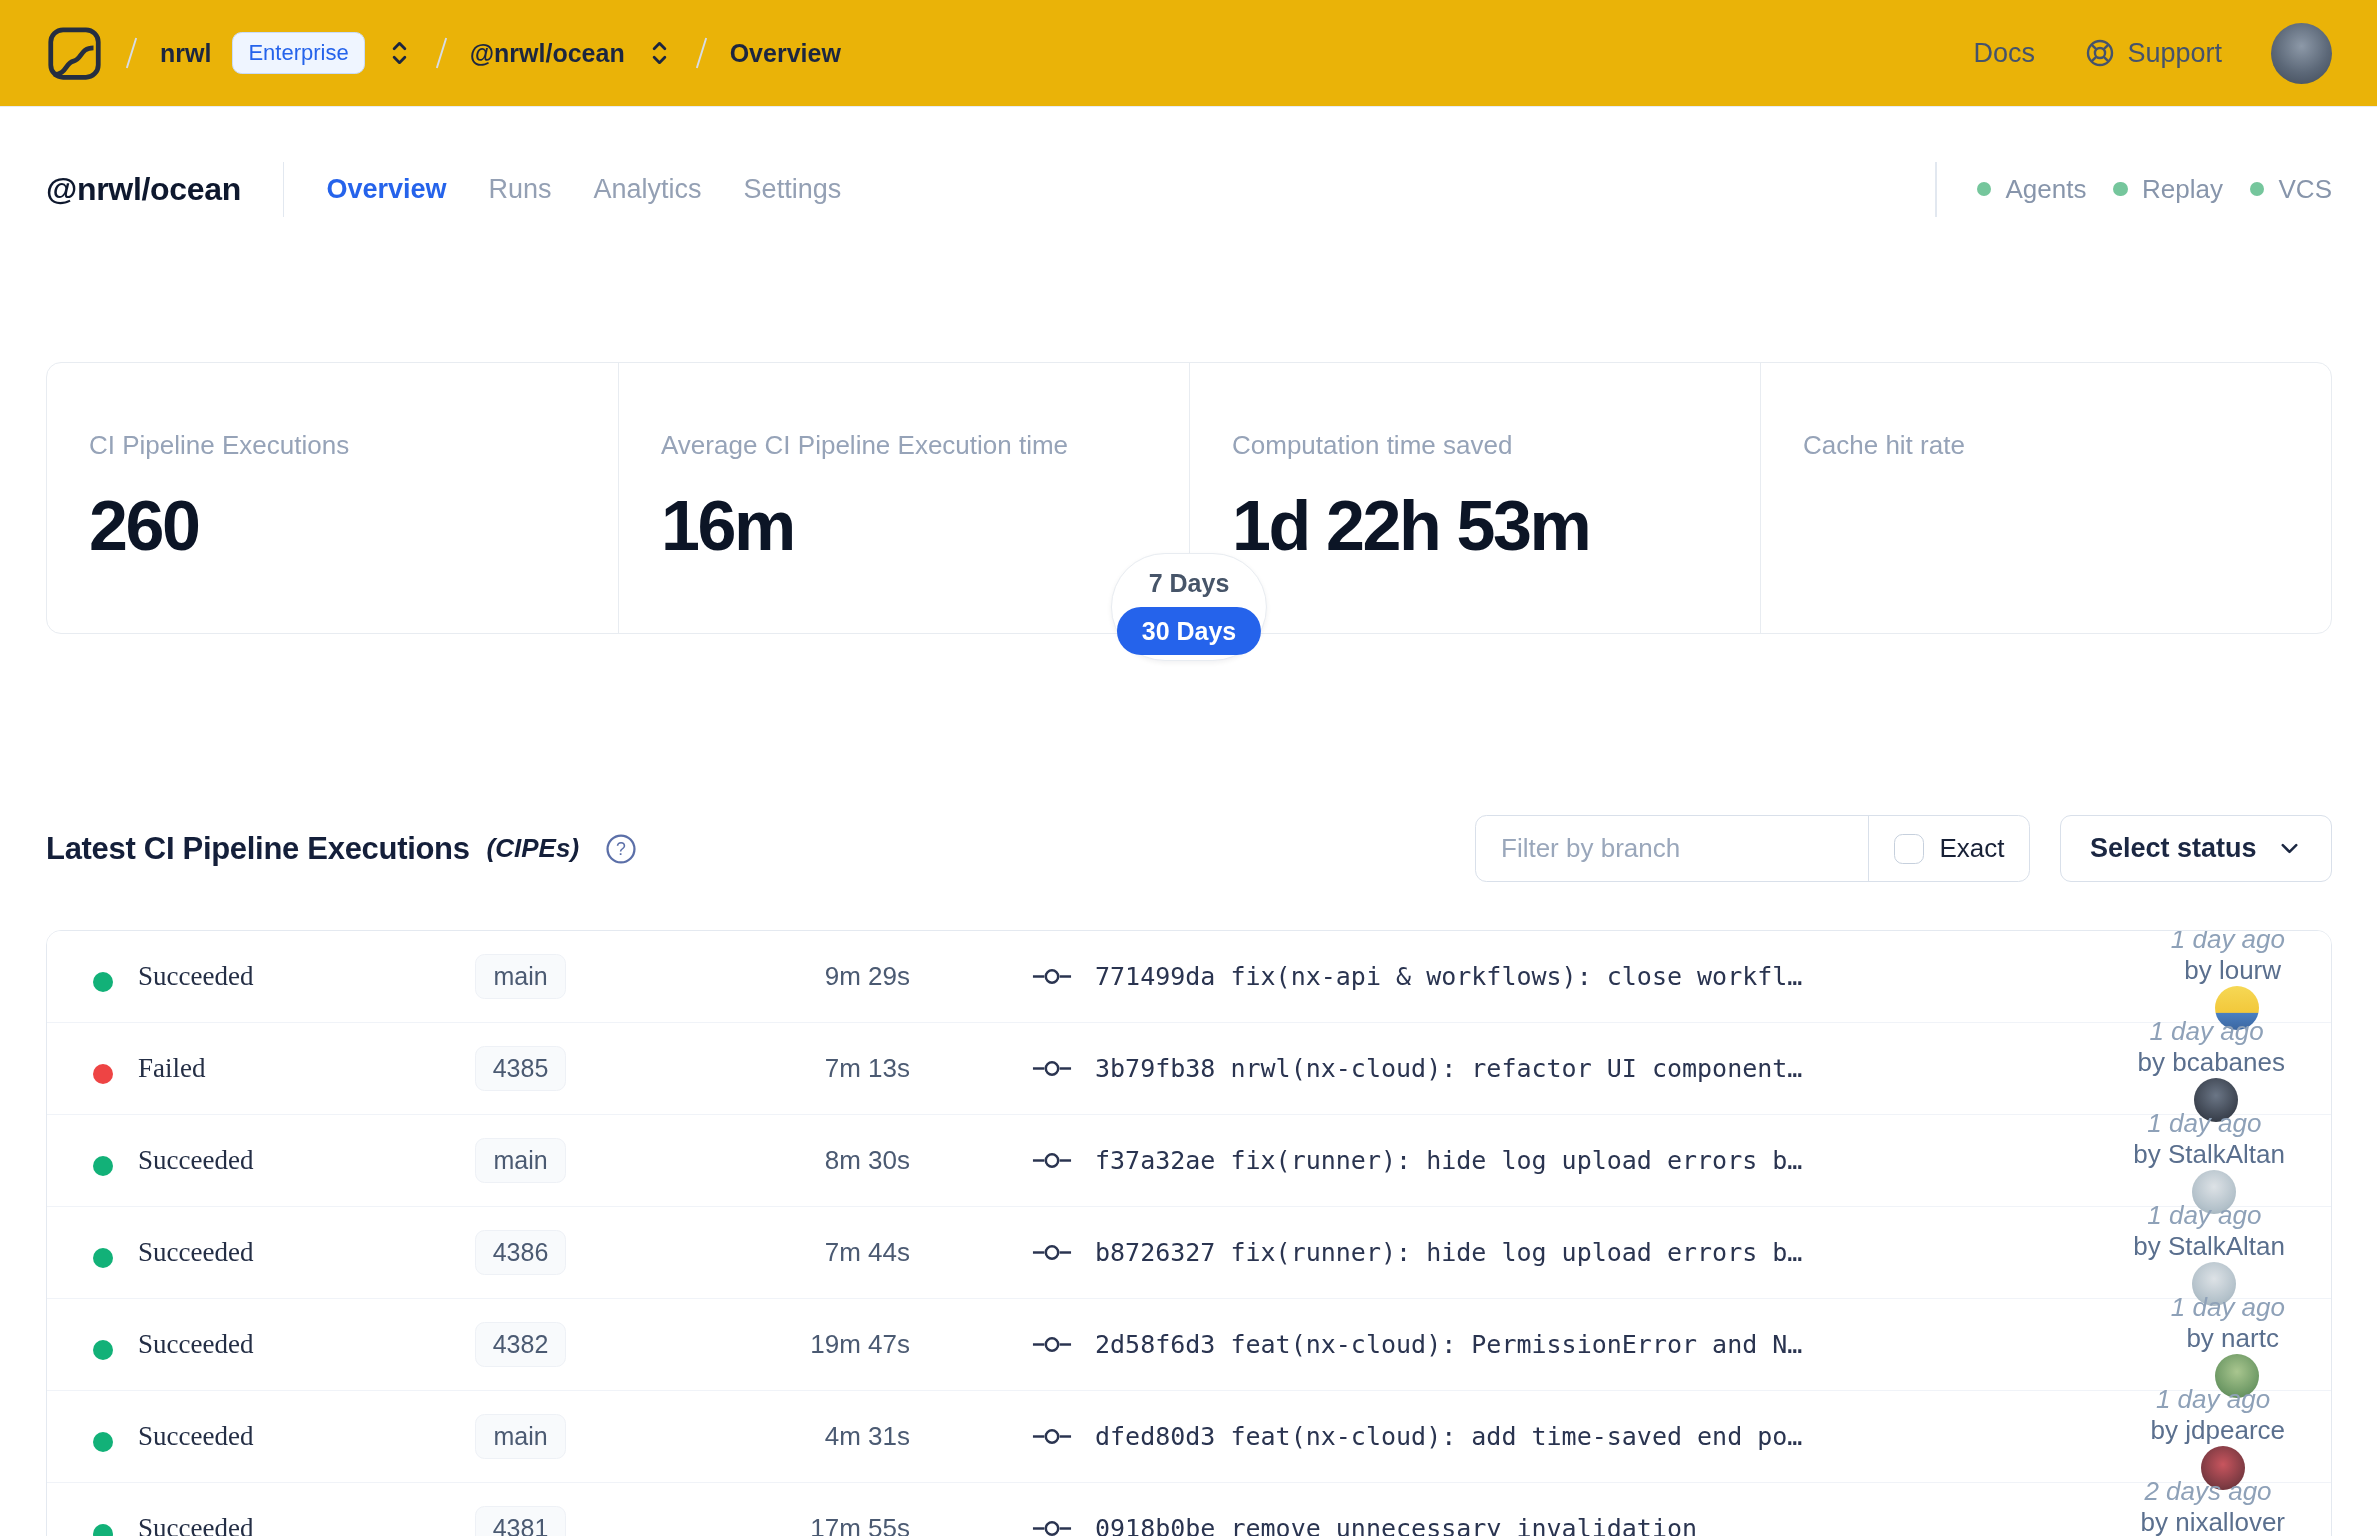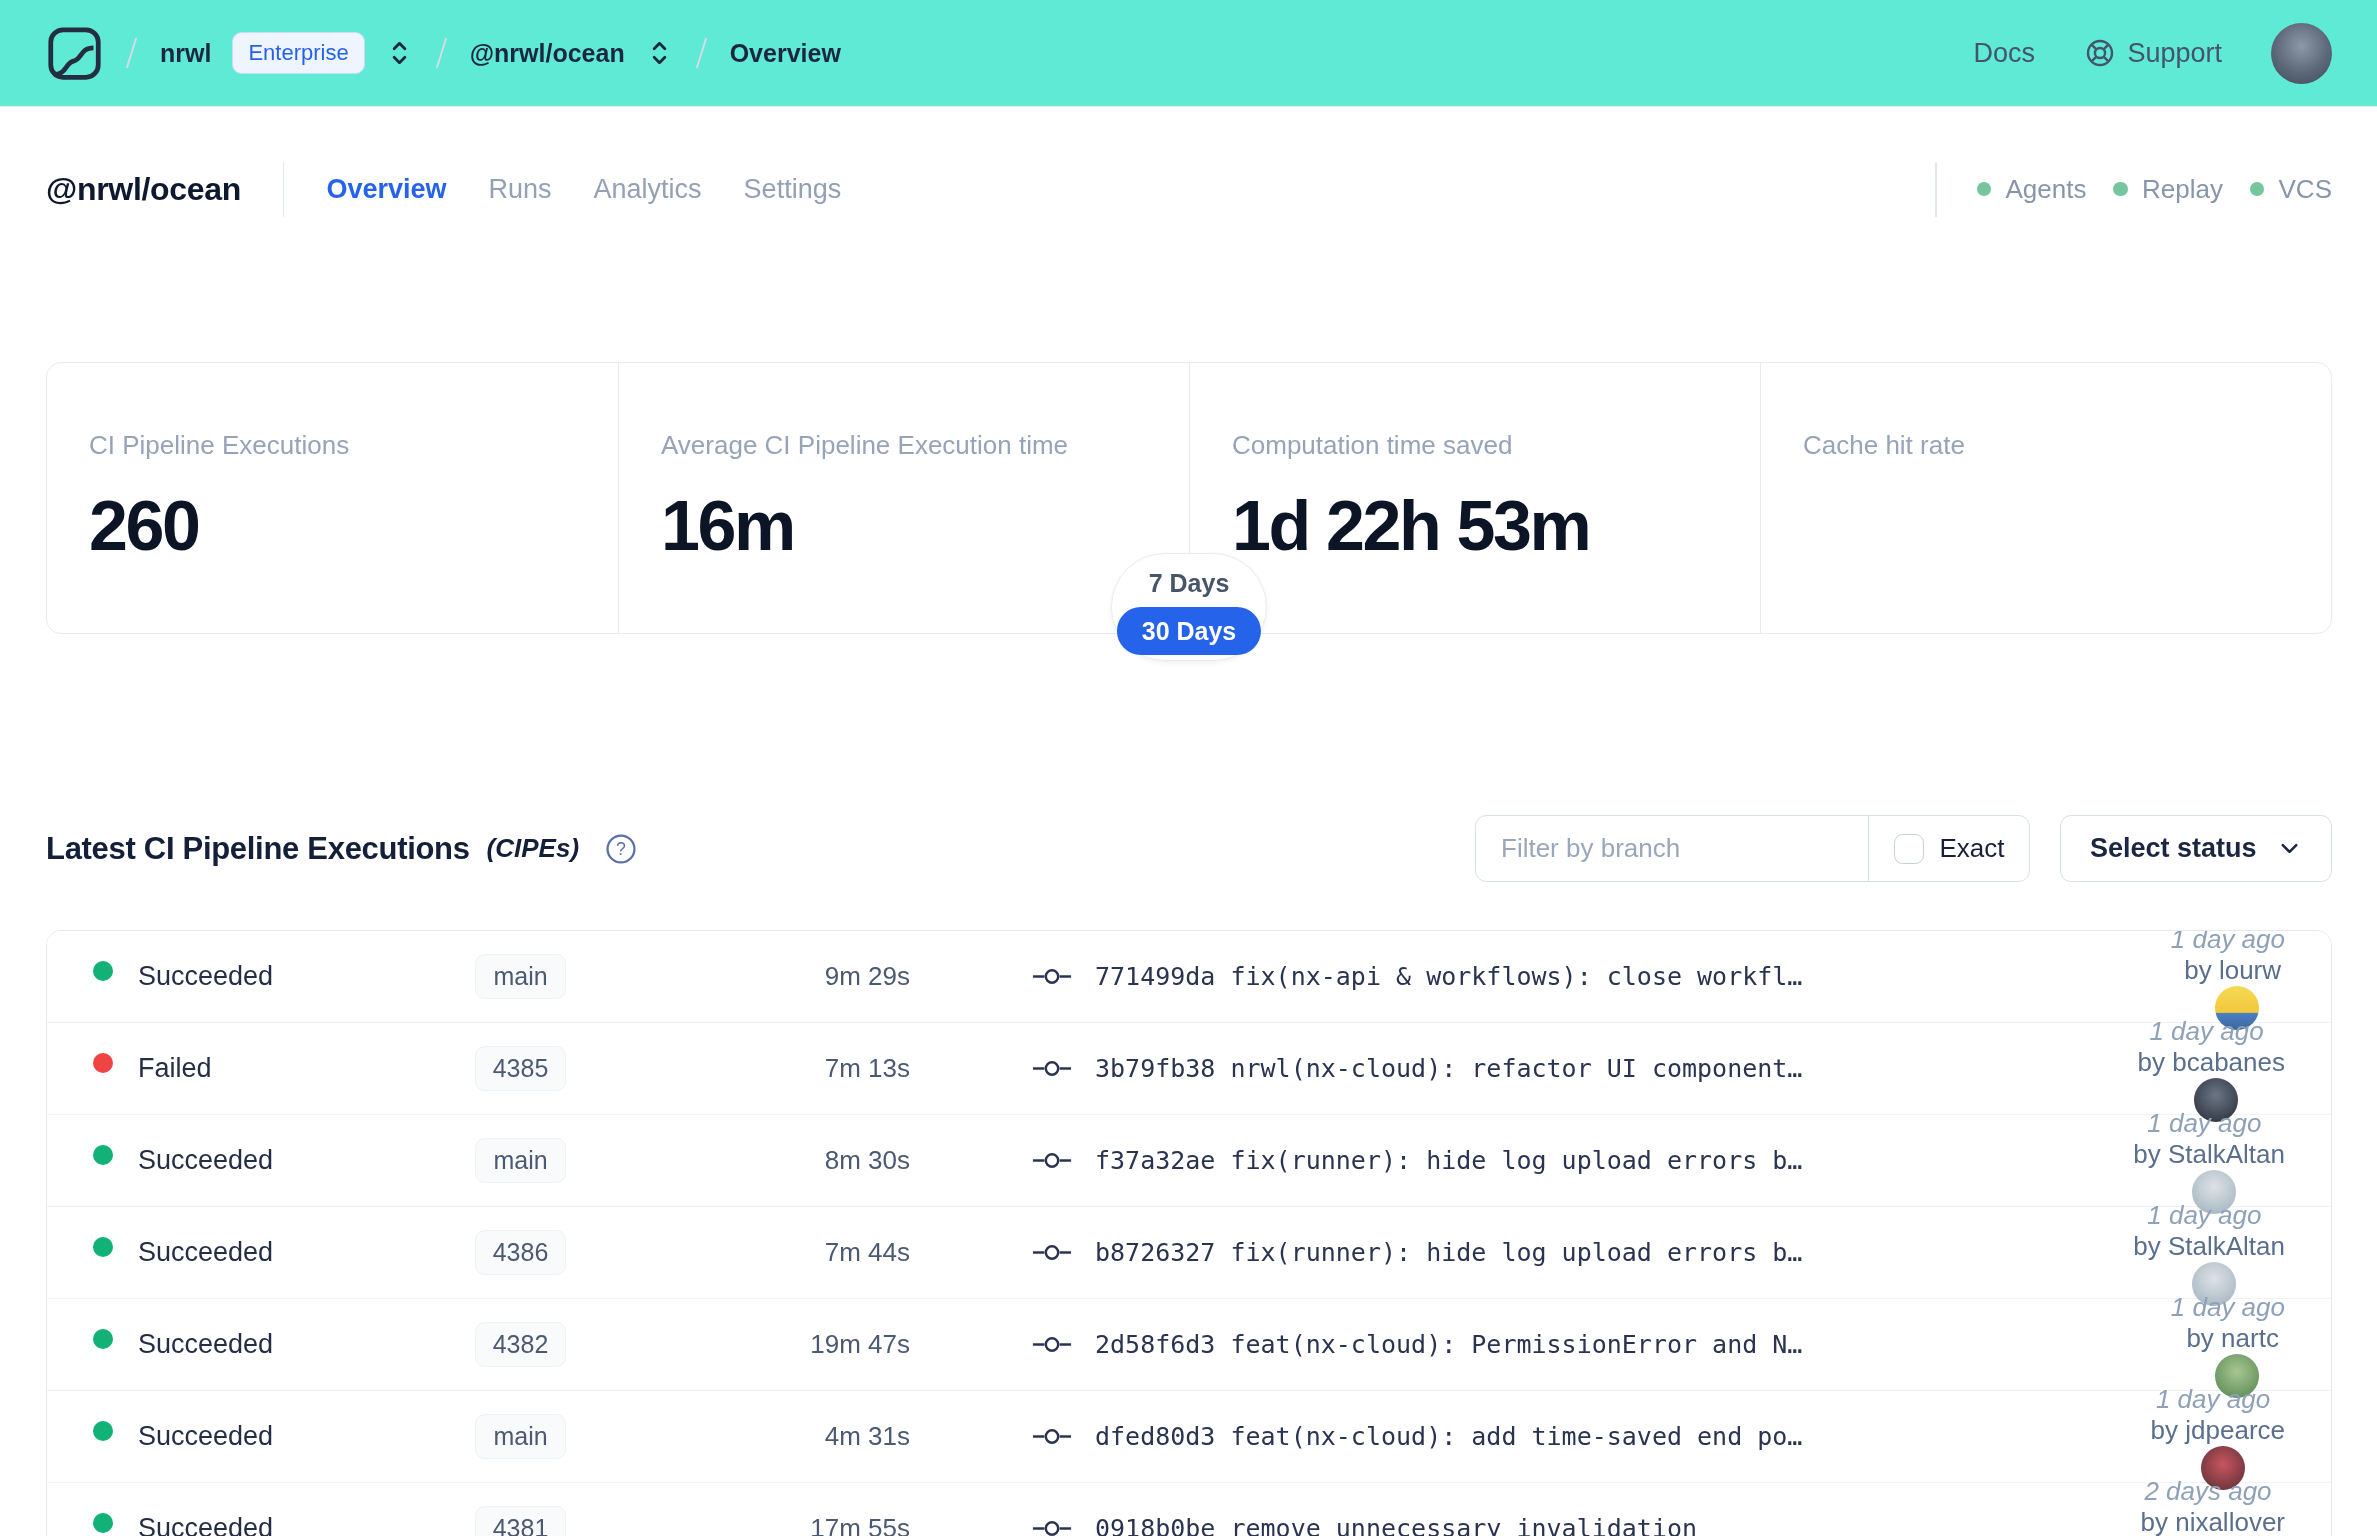--- a/index.html
+++ b/index.html
@@ -11,21 +11,21 @@
     overflow: hidden;
     position: relative;
   }
   .page { width: 2378px; height: 1537px; overflow: hidden; background: #fff; }
 
   
   .topbar {
     height: 107px; padding: 0 46px;
     display: flex; align-items: center;
     border-bottom: 1.9px solid #e8ecf1;
-    background: #5eead4;
+    background: #eab308;
   }
   .crumbs { display: flex; align-items: center; gap: 21px; }
   .logo-box { display: flex; align-items: center; }
   .crumb-sep { display: flex; align-items: center; }
   .crumb-org { font-size: 25px; font-weight: 700; color: #1c2640; }
   .ent-badge {
     font-size: 22px; font-weight: 500; color: #2563eb;
     background: #eff5ff; border: 1.4px solid #c9dcfb;
     border-radius: 9.5px; padding: 8.6px 15px; line-height: 1;
   }
@@ -107,21 +107,21 @@
 
   
   .cipe-table {
     margin: 48px 46px 0; border: 1.4px solid #e4e9f0;
     border-radius: 15px 15px 0 0; background: #fff; overflow: hidden;
   }
   .cipe-row {
     height: 92px; display: flex; align-items: center; padding: 0 46px;
     border-bottom: 1.4px solid #f0f3f8; cursor: pointer; background: #fff;
   }
-  .col-status { width: 323px; display: flex; align-items: flex-start; gap: 25px; }
+  .col-status { width: 323px; display: flex; align-items: flex-end; gap: 25px; font-family: Liberation Serif, serif; }
   .status-dot { width: 20px; height: 20px; border-radius: 50%; flex: none; }
   .status-text { font-size: 27px; font-weight: 500; color: #242e45; }
   .col-branch { width: 209px; display: flex; justify-content: center; }
   .branch-badge {
     font-size: 25px; color: #4b5a72; background: #f8fafc;
     border: 1.4px solid #eef1f6; border-radius: 9.5px; padding: 8.6px 17px; line-height: 1;
     white-space: nowrap;
   }
   .col-duration { width: 285px; text-align: right; font-size: 26px; color: #4b5a72; }
   .col-commit { flex: 1; margin-left: 122px; display: flex; align-items: center; gap: 23px; overflow: hidden; }

